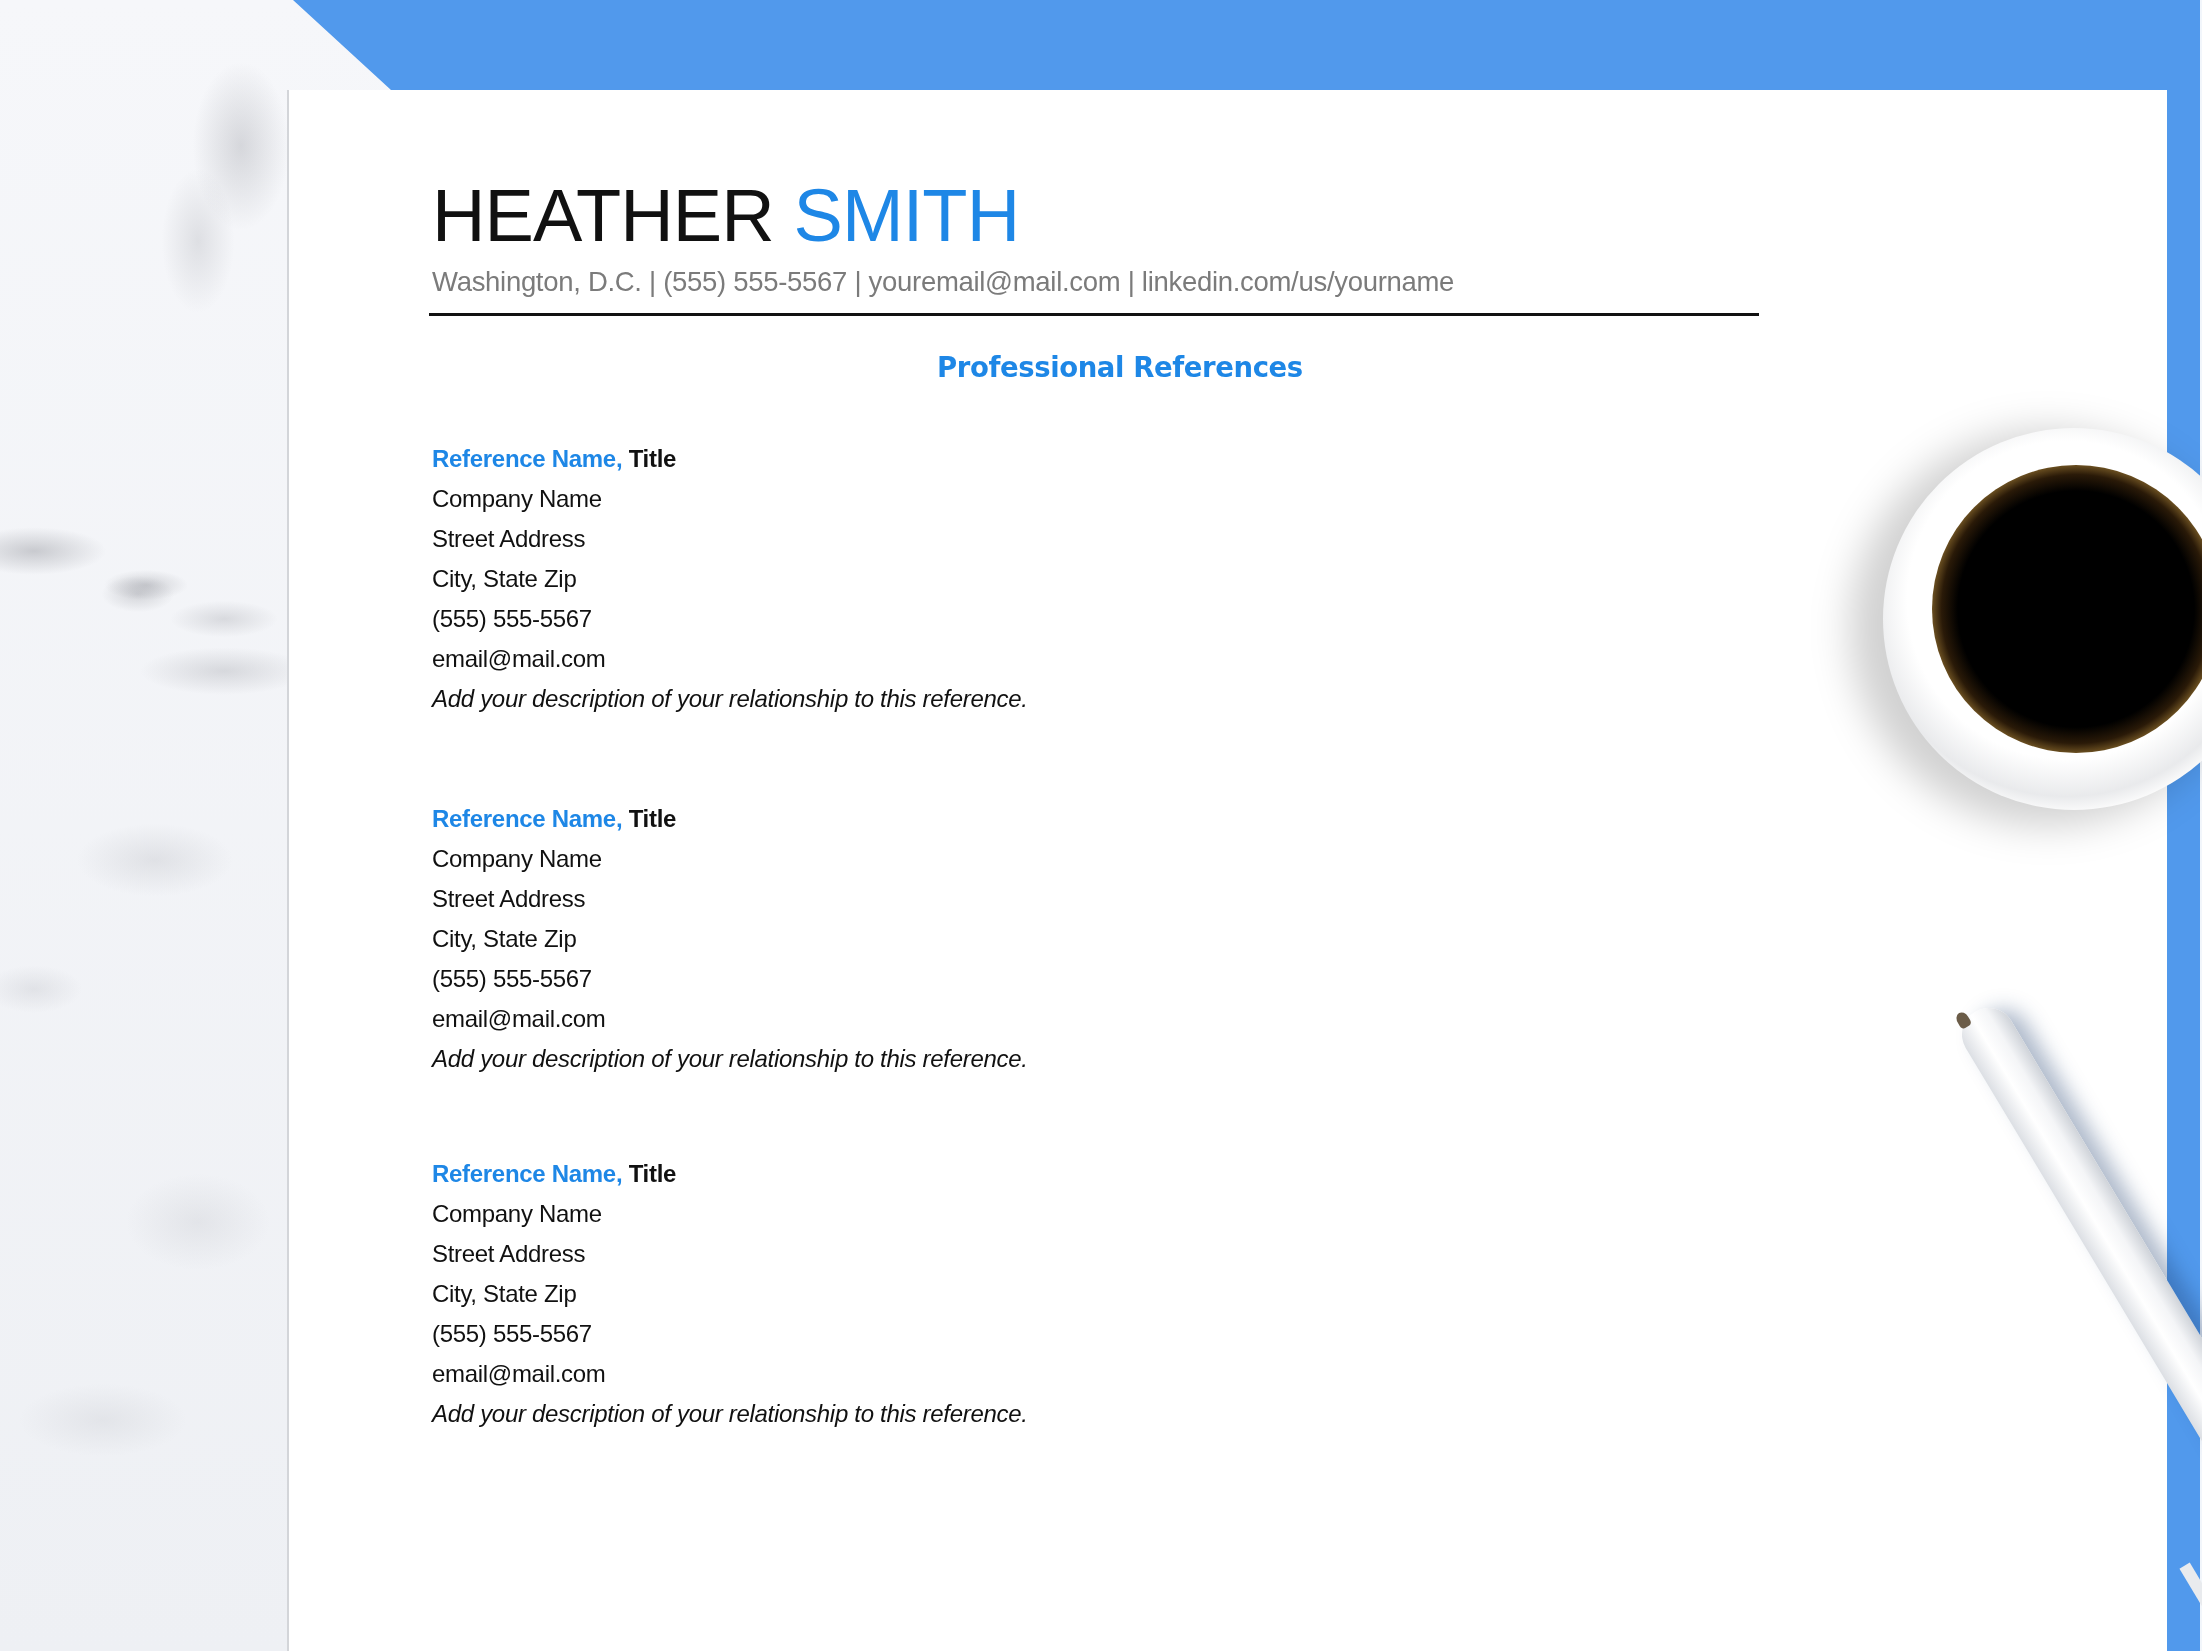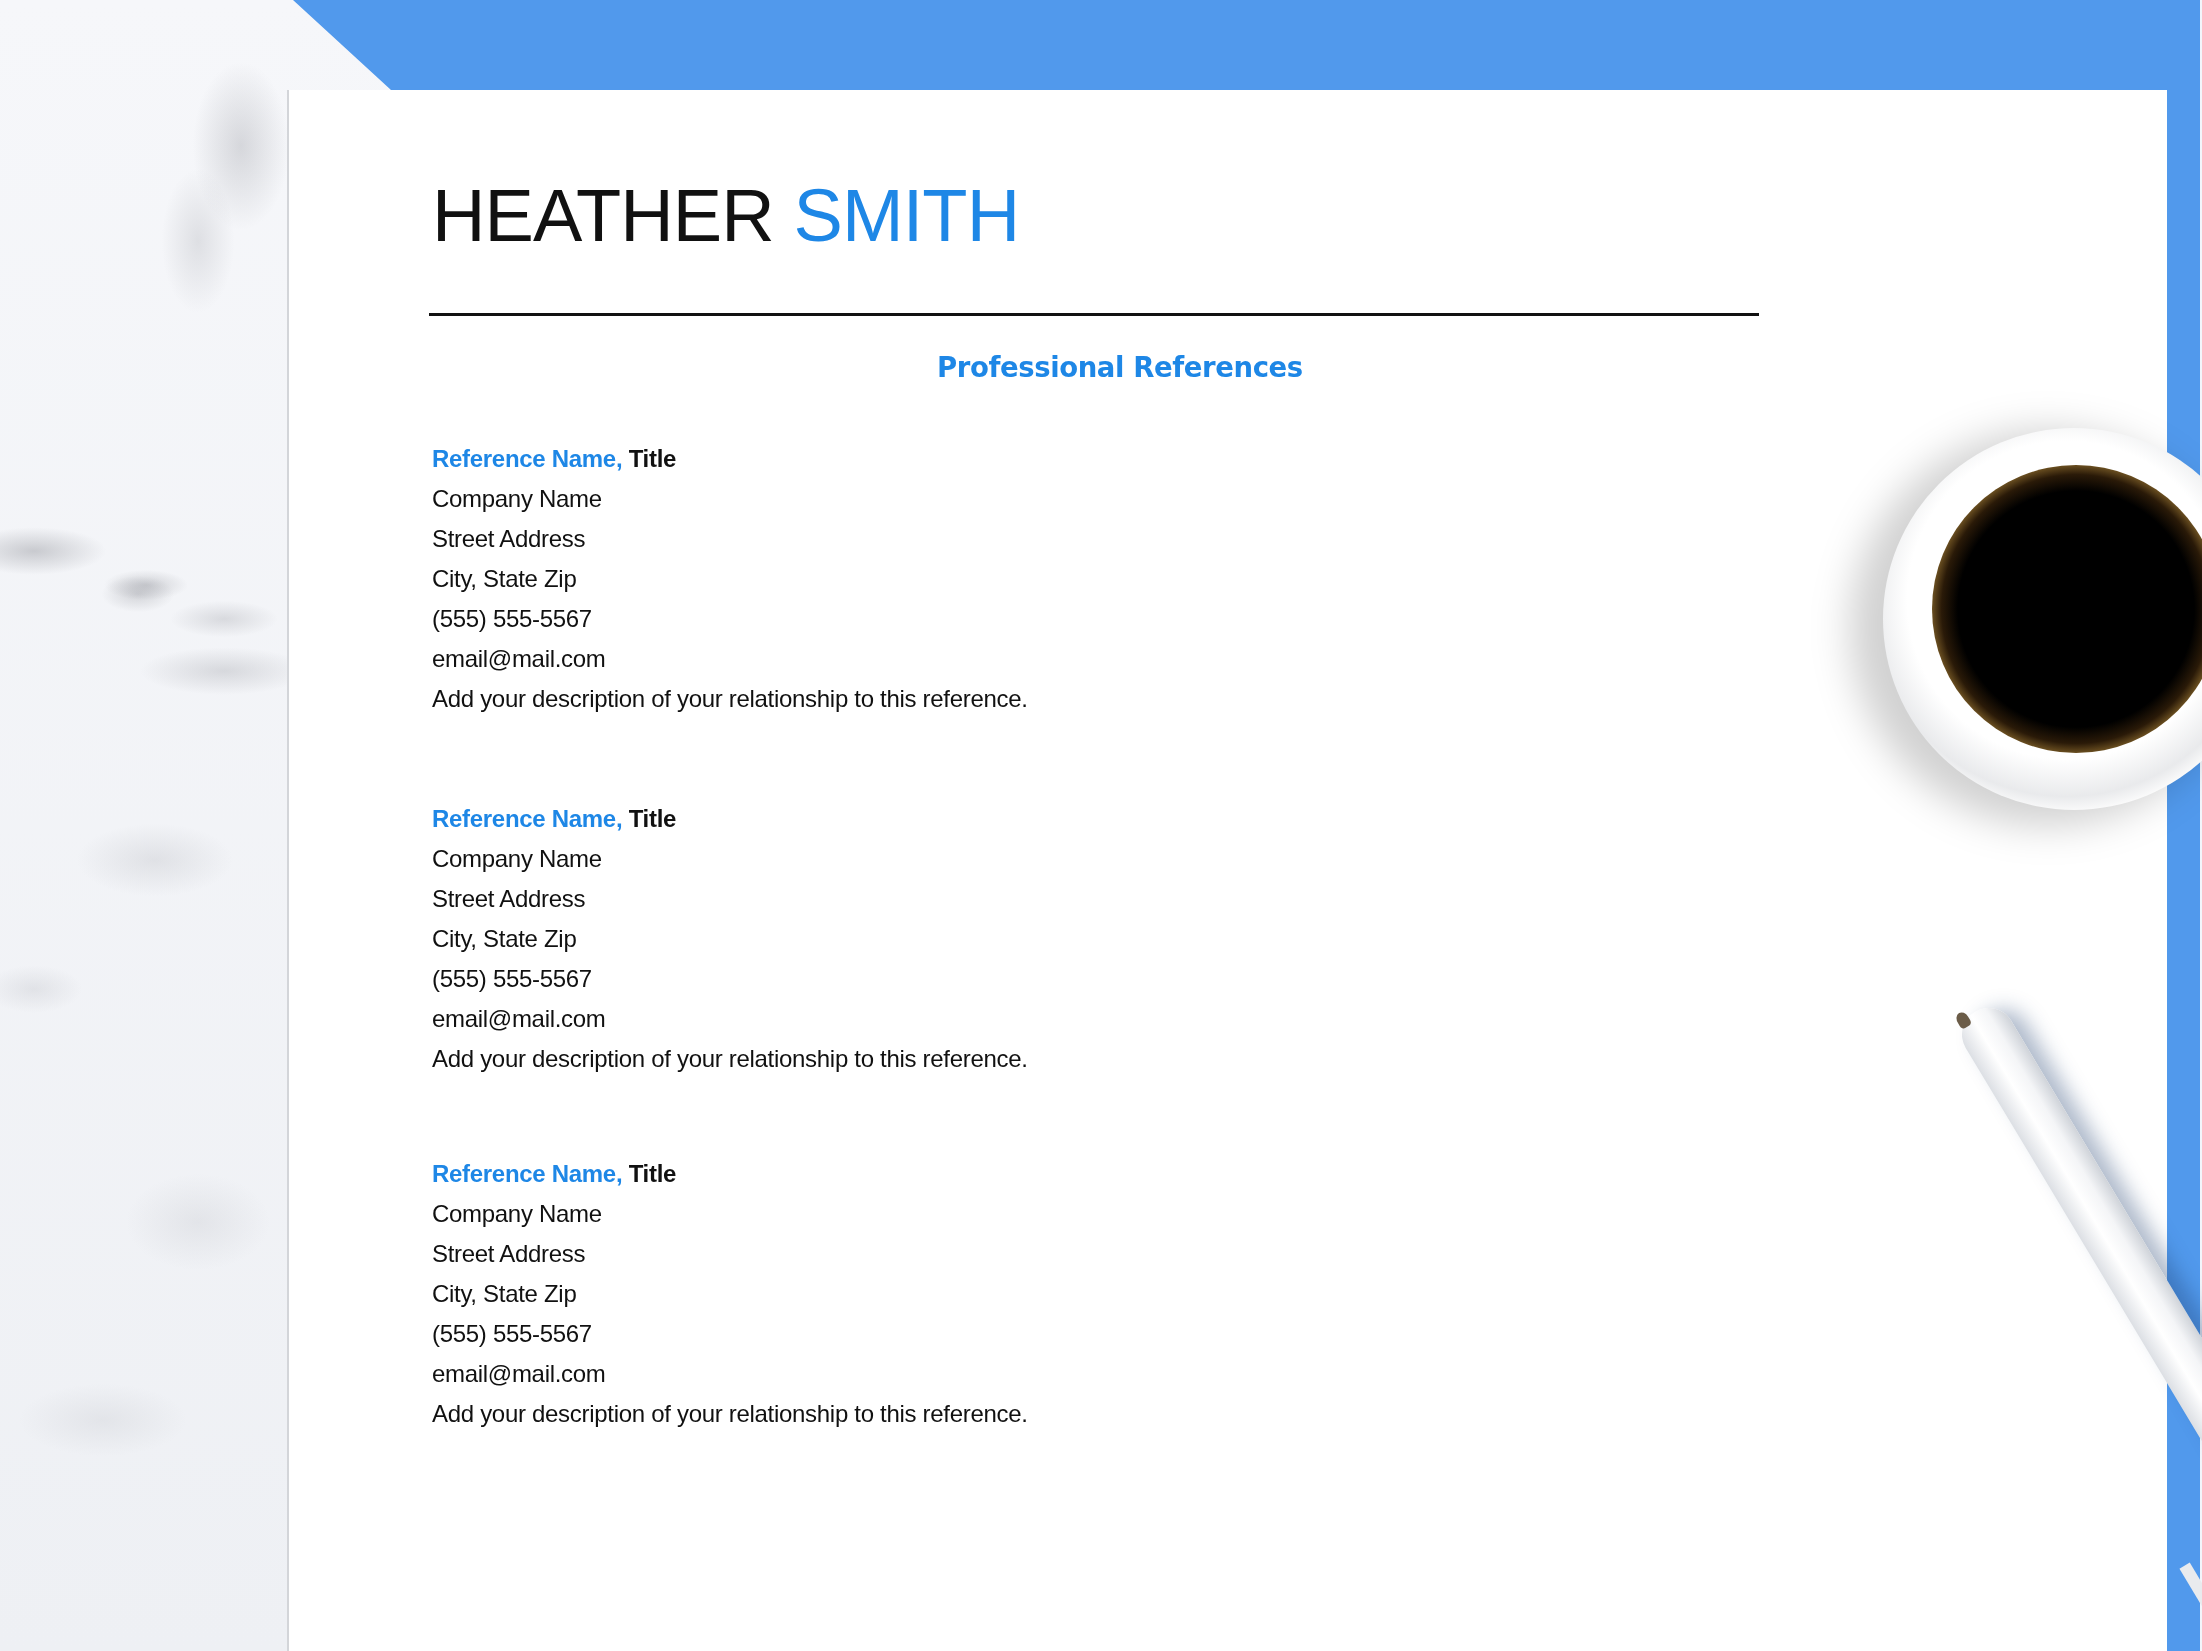--- a/index.html
+++ b/index.html
@@ -59,21 +59,21 @@
     font-family:"DejaVu Sans", sans-serif; font-weight:bold;
     font-size:27.5px; color:#1e87e6; white-space:nowrap; letter-spacing:-0.4px;margin-left:16px;
   }
   .ref {
     position:absolute; left:143px;
     font-size:24px; color:#111; line-height:40px; letter-spacing:-0.3px;
   }
   .ref .heading { font-weight:bold; }
   .ref .heading .refname { color:#1e87e6; }
   .ref .line { white-space:nowrap; }
-  .ref .desc { }
+  .ref .desc { font-style:italic; }
   
   .cup-shadow {
     position:absolute; left:1850px; top:430px; width:396px; height:396px; border-radius:50%;
     background:rgba(0,0,0,0.18); filter:blur(19px);
   }
   .cup {
     position:absolute; left:1883px; top:428px; width:382px; height:382px; border-radius:50%;
     background:radial-gradient(circle at 48% 45%, #ffffff 55%, #e9eaec 68%, #fdfdfd 74%, #d9dadd 100%);
   }
   .crema {
@@ -100,20 +100,21 @@
 </head>
 <body>
 
 <div class="marble"></div>
 <div class="blue-mat"></div>
 <div class="right-strip"></div>
 <div class="paper-shadow"></div>
 
 <div class="paper">
   <h1 class="name"><span>HEATHER</span> <span class="last">SMITH</span></h1>
+  <div class="contact">Washington, D.C. | (555) 555-5567 | youremail@mail.com | linkedin.com/us/yourname</div>
   <div class="rule"></div>
   <div class="section-title">Professional References</div>
 
   <div class="ref" style="top:349px">
     <div class="line heading"><span class="refname">Reference Name,</span> <span>Title</span></div>
     <div class="line">Company Name</div>
     <div class="line">Street Address</div>
     <div class="line">City, State Zip</div>
     <div class="line">(555) 555-5567</div>
     <div class="line">email@mail.com</div>

